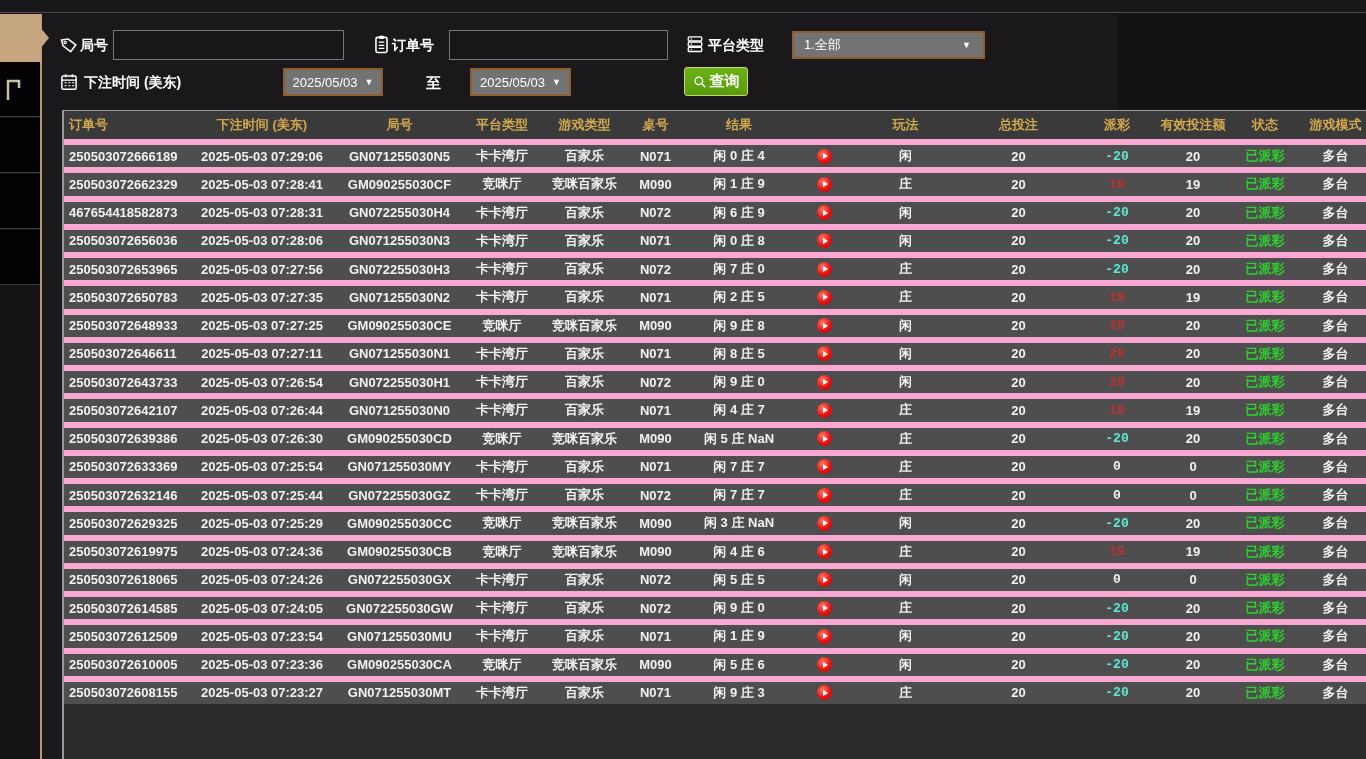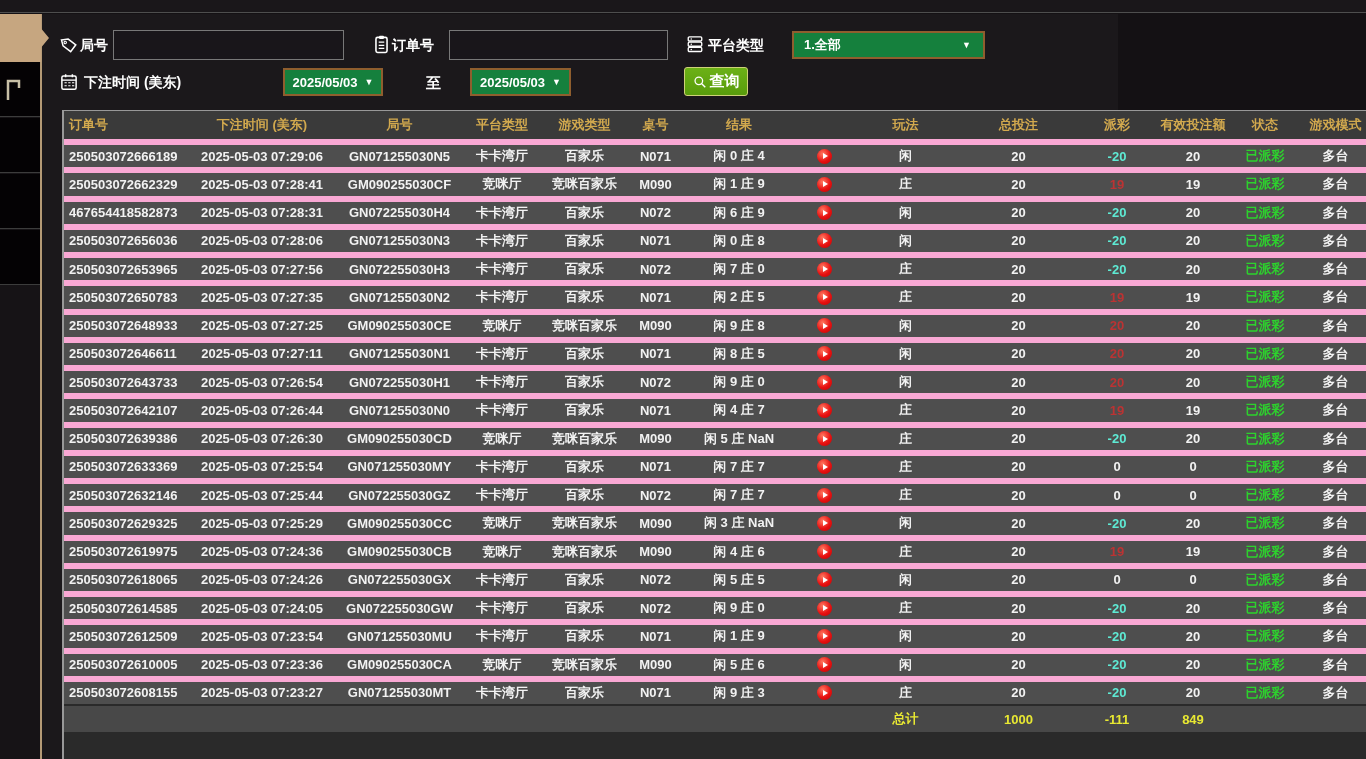--- a/index.html
+++ b/index.html
@@ -21,22 +21,22 @@
   .rail-item { position:absolute; left:0; width:40px; height:55px; background:#040204;
     border-bottom:1px solid #3c3c3c; display:flex; align-items:center; }
   .ri1{top:48px;} .ri2{top:104px;} .ri3{top:160px;} .ri4{top:216px;}
   .partial-glyph { margin-left:2px; }
   
   .main { position:absolute; left:42px; top:14px; width:1076px; height:745px; background:#1b181b; }
   .flabel { position:absolute; font-weight:bold; font-size:14px; color:#fff; line-height:30px; white-space:nowrap; }
   .ficon { position:absolute; }
   .finput { position:absolute; height:30px; background:#19161a; border:1px solid #787878;
     color:#eee; font-size:13px; padding:0 6px; outline:none; }
-  .dselect { position:absolute; height:28px; background:#15803d; border:2px solid #8f5e2e;
-    color:#fff; font-weight:bold; font-size:13px; display:flex; align-items:center;
+  .dselect { position:absolute; height:28px; background:#737373; border:2px solid #8f5e2e;
+    color:#fff; font-weight:normal; font-size:13px; display:flex; align-items:center;
     justify-content:center; gap:7px; cursor:pointer; }
   .caret { font-size:9px; color:#fff; }
   .pselect { justify-content:flex-start; padding-left:10px; }
   .pselect .caret { position:absolute; right:12px; }
   .to-label { position:absolute; font-weight:bold; font-size:15px; color:#fff; }
   .query-btn { position:absolute; left:642px; top:53px; width:64px; height:29px;
     background:linear-gradient(#6cb116,#589c0c); border:1px solid #cdd277; border-radius:3px;
     color:#fff; font-weight:bold; font-size:15px; display:flex; align-items:center;
     justify-content:center; gap:3px; cursor:pointer; }
   
@@ -44,21 +44,21 @@
     overflow:hidden; border-left:2px solid #989898; border-top:1px solid #989898; background:#2a2a2a; }
   .thead { display:flex; height:28px; background:#3a3a3a; }
   .hcell { display:flex; align-items:center; justify-content:center; color:#d2a94e;
     font-weight:bold; font-size:13px; white-space:nowrap; flex:none; }
   .trow { display:flex; height:28.25px; background:#4e4e4e; border-top:6px solid #f9a8d4; }
   .cell { display:flex; align-items:center; justify-content:center; font-weight:bold;
     font-size:13px; color:#f2f2f2; white-space:nowrap; flex:none; }
   .c-order{width:123px; justify-content:flex-start; padding-left:5px;}
   .c-time{width:150px;} .c-game{width:125px;} .c-plat{width:80px;} .c-type{width:85px;}
   .c-tbl{width:57px;} .c-res{width:110px;} .c-play{width:60px;} .c-bet{width:103px;}
-  .c-total{width:123px;} .c-pay{width:74px;} .c-valid{width:78px;} .c-status{width:66px;font-family:Liberation Serif, serif;}
+  .c-total{width:123px;} .c-pay{width:74px;font-family:Liberation Mono, monospace;} .c-valid{width:78px;} .c-status{width:66px;font-family:Liberation Serif, serif;}
   .c-mode{width:75px;}
   .neg { color:#5eead4; }
   .pos { color:#bb3333; }
   .st-green { color:#2dd12d; }
   .play-btn { width:15px; height:15px; border-radius:50%; cursor:pointer;
     background:radial-gradient(circle at 38% 32%, #ff7a62, #e81111 55%, #bd0202);
     display:flex; align-items:center; justify-content:center; }
   .play-tri { width:0; height:0; border-left:5px solid #fff; border-top:3px solid transparent;
     border-bottom:3px solid transparent; margin-left:2px; }
   .srow { display:flex; height:28px; background:#484848; border-top:2px solid #2a2a2a; }
@@ -564,30 +564,14 @@
             </span>
           </span>
           <span class="cell c-bet">庄</span>
           <span class="cell c-total">20</span>
           <span class="cell c-pay neg">-20</span>
           <span class="cell c-valid">20</span>
           <span class="cell c-status st-green">已派彩</span>
           <span class="cell c-mode">多台</span>
         </div>
       </div>
-    <div class="srow">
-      <span class="cell c-order"></span>
-        <span class="cell c-time"></span>
-        <span class="cell c-game"></span>
-      <span class="cell c-plat"></span>
-        <span class="cell c-type"></span>
-        <span class="cell c-tbl"></span>
-      <span class="cell c-res"></span>
-        <span class="cell c-play"></span>
-      <span class="cell c-bet">总计</span>
-      <span class="cell c-total">1000</span>
-      <span class="cell c-pay">-111</span>
-      <span class="cell c-valid">849</span>
-      <span class="cell c-status"></span>
-        <span class="cell c-mode"></span>
-    </div>
   </div>
 </div>
 
 </body></html>

